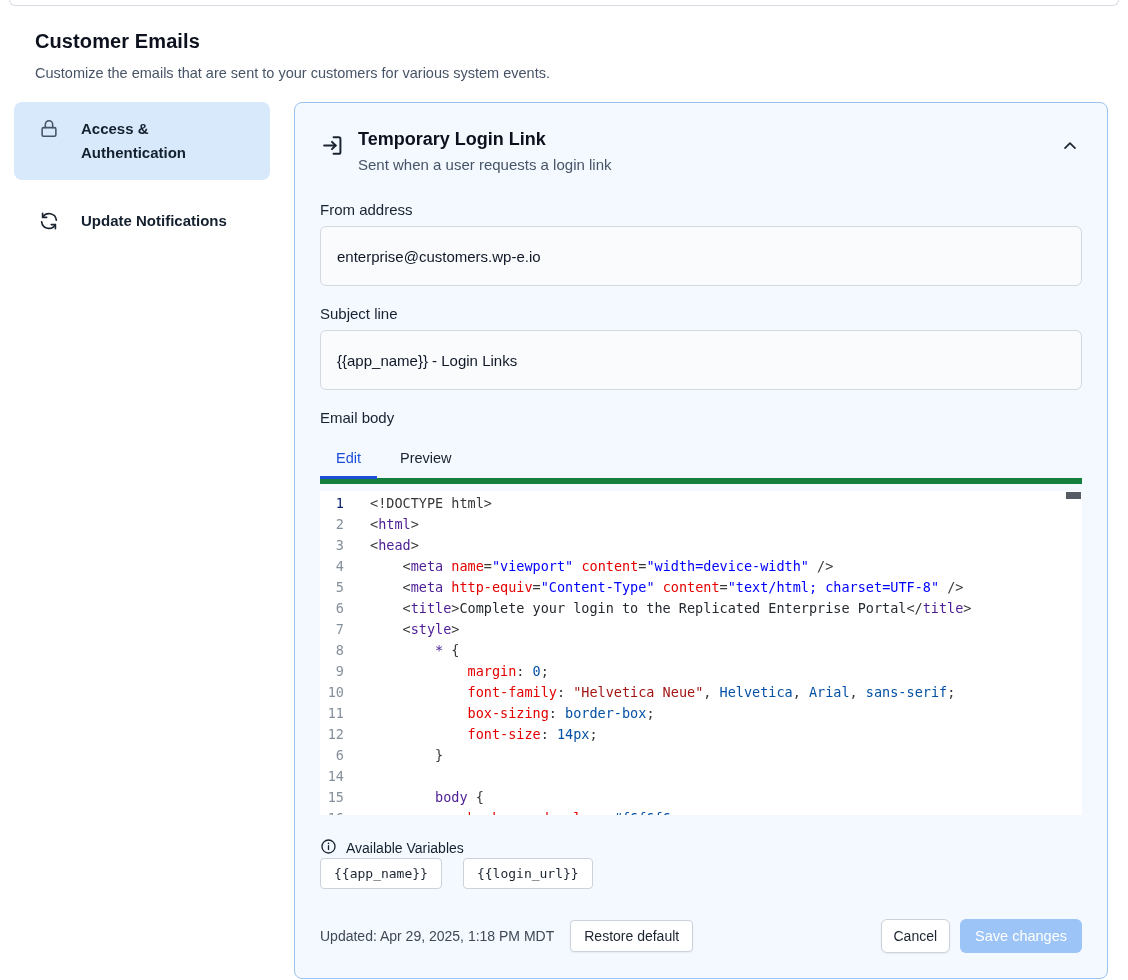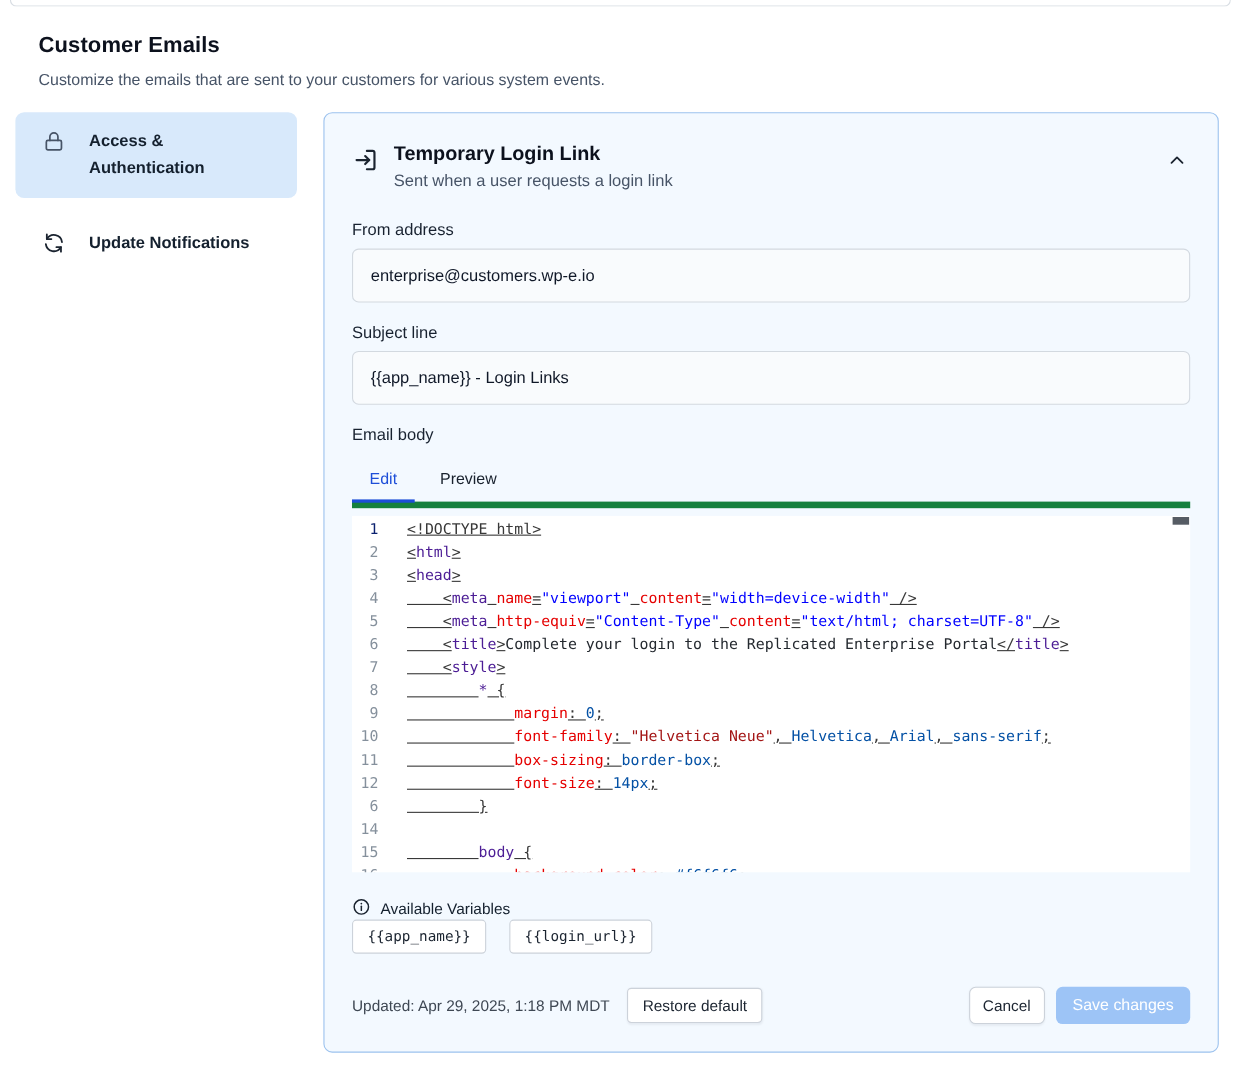--- a/index.html
+++ b/index.html
@@ -45,21 +45,21 @@
   .card-head { display: flex; gap: 13px; align-items: flex-start; }
   .head-icon { width: 25px; height: 25px; margin-top: 4px; flex: none; }
   .head-texts { flex: 1; min-width: 0; }
   .card-title { font-size: 18px; font-weight: 700; color: #0c111d; }
   .card-sub { font-size: 15px; color: #475467; margin-top: 6px; }
   .chevron-btn { width: 24px; height: 24px; border: none; background: transparent; cursor: pointer; margin-top: 6px; padding: 0; }
 
   .field-label { font-size: 15px; color: #182230; margin-top: 19px; }
   .field-label.first { margin-top: 28px; }
   .text-input {
-    display: block; margin-top: 8px; width: 100%; height: 49px;
+    display: block; margin-top: 8px; width: 100%; height: 60px;
     background: #f9fbfd; border: 1px solid #d3d9e0; border-radius: 6px;
     padding: 0 16px; font-size: 15px; color: #101828;
     font-family: "Liberation Sans", sans-serif; outline: none;
   }
 
   
   .tab-bar { display: flex; margin-top: 14px; border-bottom: 6px solid #15803d; }
   .tab {
     padding: 10px 16px 12px; font-size: 14.5px; color: #19222e;
     cursor: pointer; position: relative; background: transparent; border: none;
@@ -76,21 +76,21 @@
   .editor {
     position: relative; margin-top: 7px; height: 324px; background: #ffffff;
     display: flex; overflow: hidden;
     font-family: "DejaVu Sans Mono", monospace; font-size: 13.5px; line-height: 21px;
   }
   .gutter { width: 50px; flex: none; text-align: right; padding: 2px 26px 0 0; color: #85909c; }
   .gutter .ln { height: 21px; }
   .gutter .ln.active { color: #0b216f; }
   .code { flex: 1; min-width: 0; padding-top: 2px; white-space: pre; overflow: hidden; cursor: text; }
   .code-line { height: 21px; }
-  .tk-p    { color: #383838; text-decoration: underline; }
+  .tk-p    { color: #383838; }
   .tk-tag  { color: #4c1d95; }
   .tk-attr { color: #e50000; }
   .tk-val  { color: #0000ff; }
   .tk-prop { color: #e50000; }
   .tk-cstr { color: #a31515; }
   .tk-cval { color: #0451a5; }
   .tk-txt  { color: #24292f; }
   .vscroll-thumb {
     position: absolute; top: 1px; right: 1px; width: 15px; height: 7px;
     background: #565c64; cursor: grab;

